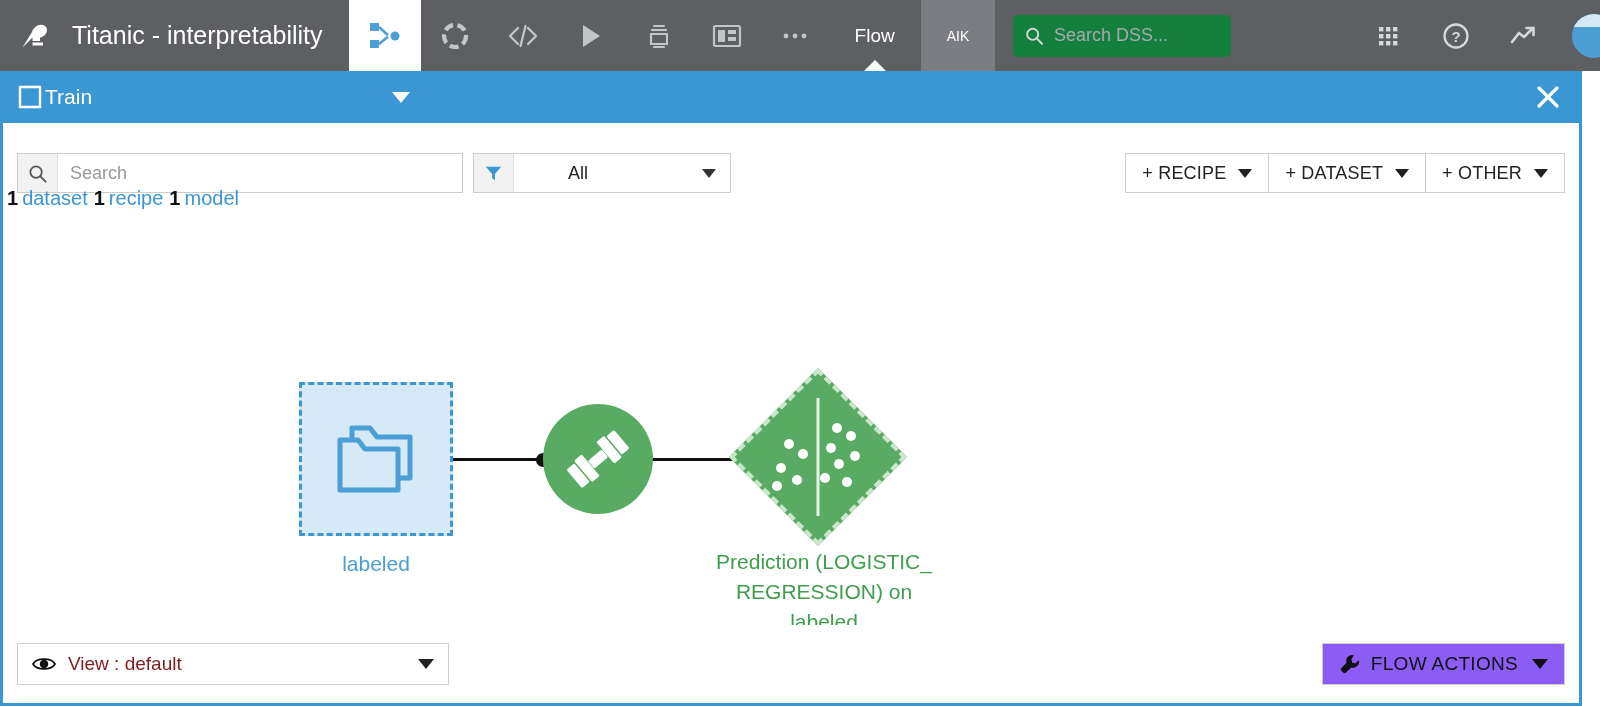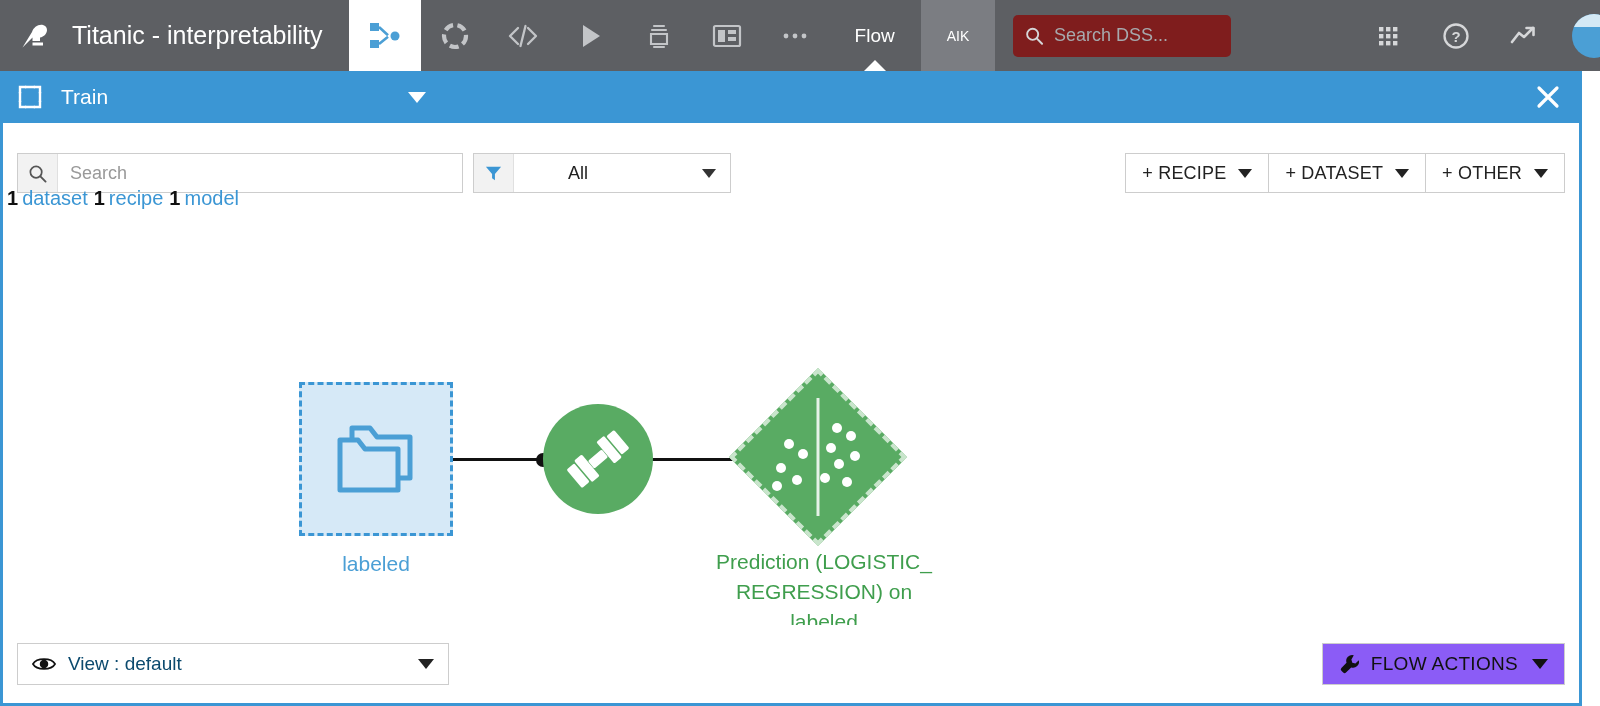--- a/index.html
+++ b/index.html
@@ -87,21 +87,21 @@
     white-space: nowrap;
   }
   .search-wrap {
     display: flex;
     align-items: center;
     margin-left: 18px;
   }
   .search-box {
     width: 218px;
     height: 42px;
-    background: #7f1d1d;
+    background: #15803d;
     border-radius: 5px;
     display: flex;
     align-items: center;
     padding: 0 12px;
     cursor: text;
   }
   .search-box input {
     background: transparent;
     border: none;
     outline: none;
@@ -148,21 +148,21 @@
   .zone-bar {
     height: 52px;
     background: #3b96d4;
     display: flex;
     align-items: center;
     padding: 0 16px 0 14px;
     color: #ffffff;
   }
   .zone-name {
     font-size: 21px;
-    margin-left: 18px;
+    margin-left: 2px;
     white-space: nowrap;
     text-align: center;
   }
   .zone-caret {
     margin-left: 300px;
     width: 0; height: 0;
     border-left: 9px solid transparent;
     border-right: 9px solid transparent;
     border-top: 11px solid #ffffff;
     cursor: pointer;
@@ -386,21 +386,21 @@
     border: 1px solid #cdcdcd;
     background: #ffffff;
     display: flex;
     align-items: center;
     padding: 0 14px;
     cursor: pointer;
   }
   .view-select .vs-label {
     margin-left: 12px;
     font-size: 19px;
-    color: #0c4a6e;
+    color: #7f1d1d;
   }
   .view-select .vs-caret {
     margin-left: auto;
     width: 0; height: 0;
     border-left: 8px solid transparent;
     border-right: 8px solid transparent;
     border-top: 10px solid #222;
   }
   .flow-actions {
     margin-left: auto;

